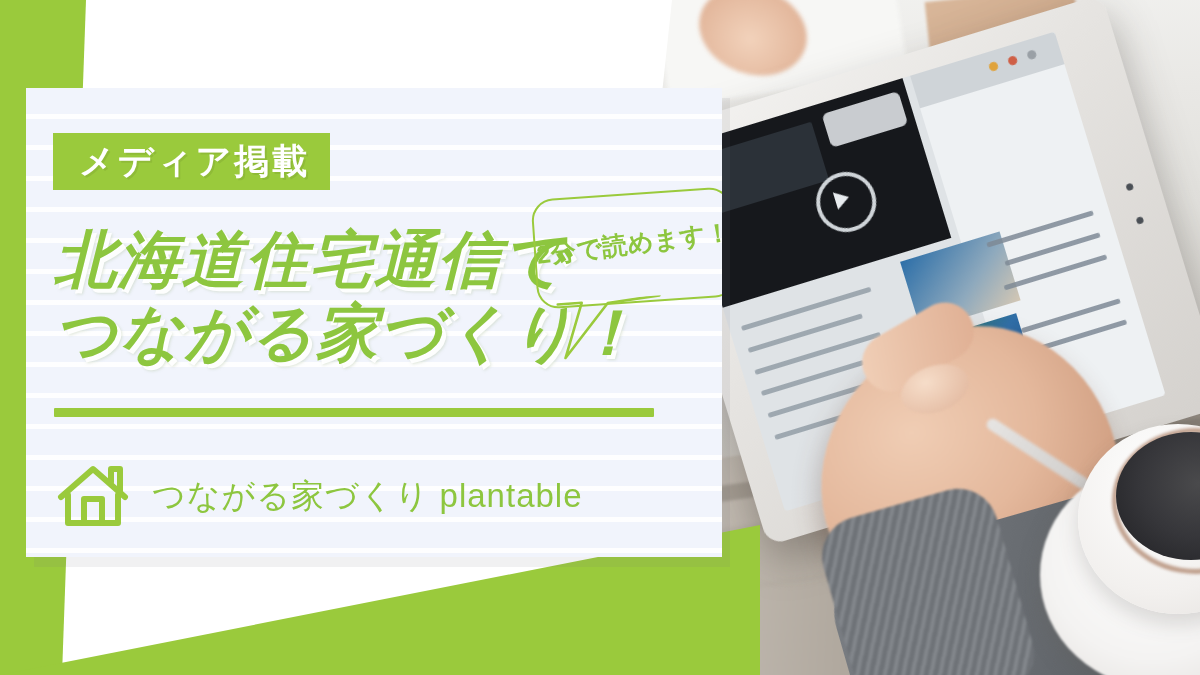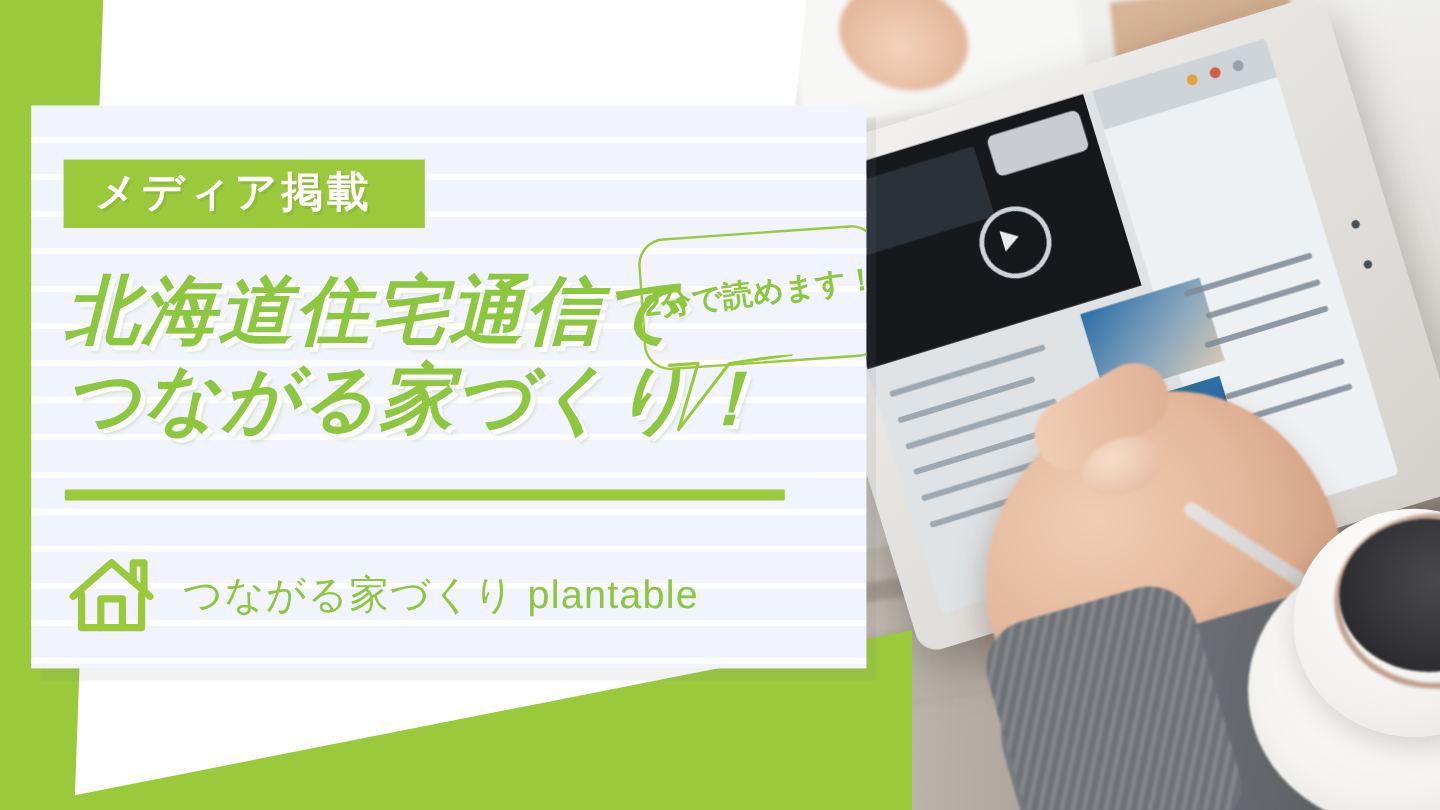--- a/index.html
+++ b/index.html
@@ -101,21 +101,21 @@
     background:#F1F4FC;box-shadow:8px 10px 0 rgba(120,120,125,.10);overflow:hidden;}
   .rules{position:absolute;inset:0;
     background:repeating-linear-gradient(to bottom,
       rgba(255,255,255,0) 0px,
       rgba(255,255,255,0) 26px,
       rgba(255,255,255,.95) 26px,
       rgba(255,255,255,.95) 31px);}
 
   
   .badge{position:absolute;left:27px;top:45px;background:#9ACA3C;
-    padding:10px 44px 12px 26px;display:inline-block;}
+    padding:10px 20px 12px 26px;display:inline-block;}
   .badge-text{color:#ffffff;font-size:35px;font-weight:bold;letter-spacing:3px;line-height:1;
     text-shadow:2px 2px 0 rgba(0,0,0,.07);}
 
   
   .headline{position:absolute;left:28px;top:135px;}
   .hl-line{color:#8DC63F;font-size:62px;font-weight:bold;line-height:1.18;letter-spacing:2px;
     text-shadow:4px 4px 0 rgba(255,255,255,.95), 5px 5px 3px rgba(170,190,150,.35);font-style:italic;}
   .hl-underline{position:absolute;left:28px;top:320px;width:600px;height:9px;background:#9ACA3C;border-radius:1px;}
 
   

